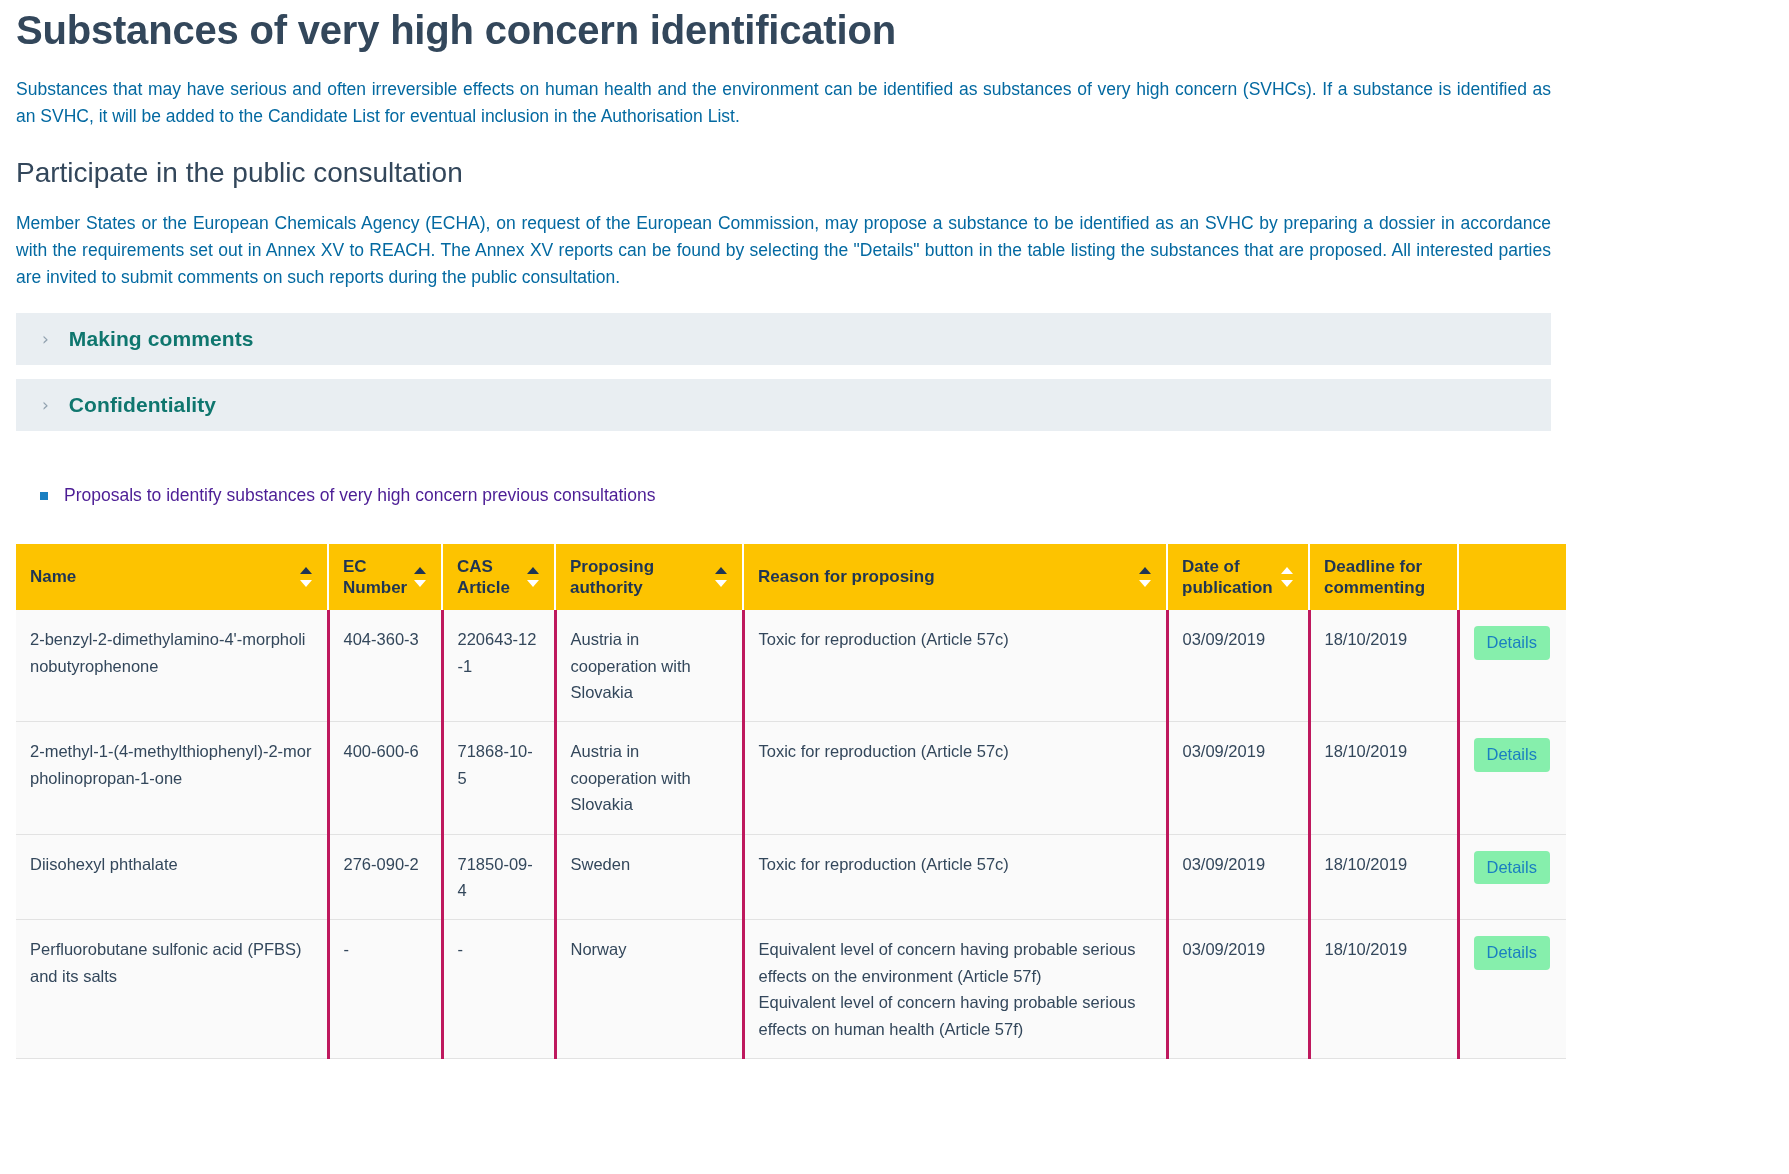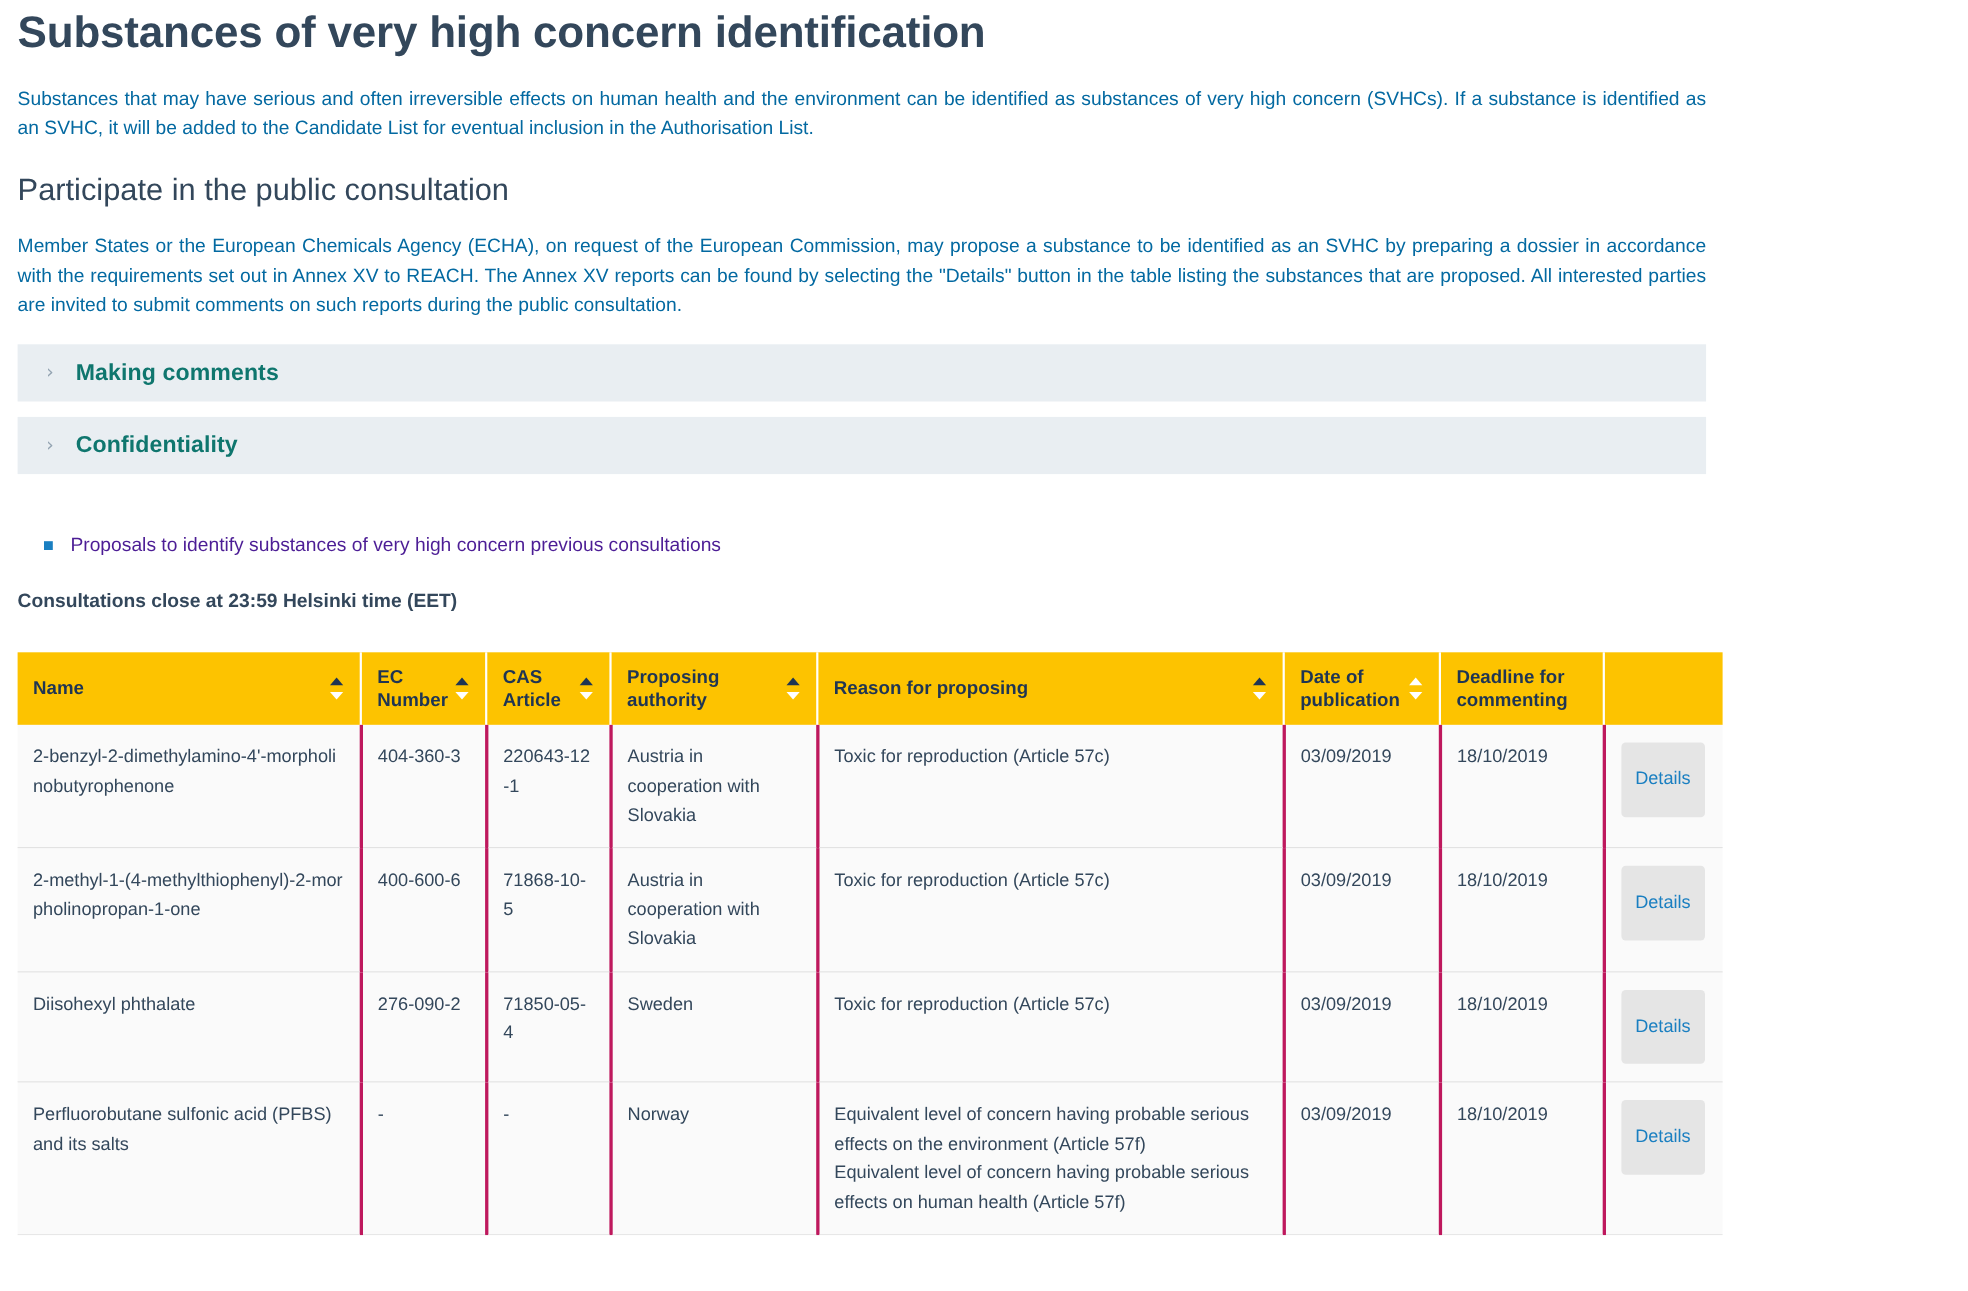--- a/index.html
+++ b/index.html
@@ -175,25 +175,25 @@
     line-height: 1.6;
     word-wrap: break-word;
     overflow-wrap: break-word;
     word-break: break-all;
   }
   table.svhc tbody td:last-child { border-right: none; }
   table.svhc tbody td.nowrapword { word-break: normal; }
 
   .details-btn {
     display: inline-block;
-    background: #e5e5e5;
+    background: #86efac;
     color: #1a7fc1;
     border: none;
     border-radius: 4px;
-    padding: 24px 13px;
+    padding: 7px 13px;
     font-size: 16.5px;
     font-family: "Liberation Sans", sans-serif;
     cursor: pointer;
     line-height: 1.2;
   }
   .reason-line { display: block; }
 </style>
 </head>
 <body>
 
@@ -216,21 +216,20 @@
     <span class="chev">›</span>
     <span class="acc-label">Confidentiality</span>
   </div>
 
   <ul class="bullet-list">
     <li>
       <a href="#">Proposals to identify substances of very high concern previous consultations</a>
     </li>
   </ul>
 
-  <p class="close-note">Consultations close at 23:59 Helsinki time (EET)</p>
 
   <div class="table-wrap">
     <table class="svhc">
       <colgroup>
         <col style="width:312px">
         <col style="width:114px">
         <col style="width:113px">
         <col style="width:188px">
         <col style="width:424px">
         <col style="width:142px">
@@ -333,21 +332,21 @@
           <td class="nowrapword">03/09/2019</td>
           <td class="nowrapword">18/10/2019</td>
           <td class="nowrapword">
             <button class="details-btn">Details</button>
           </td>
         </tr>
 
         <tr>
           <td class="nowrapword">Diisohexyl phthalate</td>
           <td class="nowrapword">276-090-2</td>
-          <td>71850-05-4</td>
+          <td>71850-09-4</td>
           <td class="nowrapword">Sweden</td>
           <td class="nowrapword">
             <span class="reason-line">Toxic for reproduction (Article 57c)</span>
           </td>
           <td class="nowrapword">03/09/2019</td>
           <td class="nowrapword">18/10/2019</td>
           <td class="nowrapword">
             <button class="details-btn">Details</button>
           </td>
         </tr>

